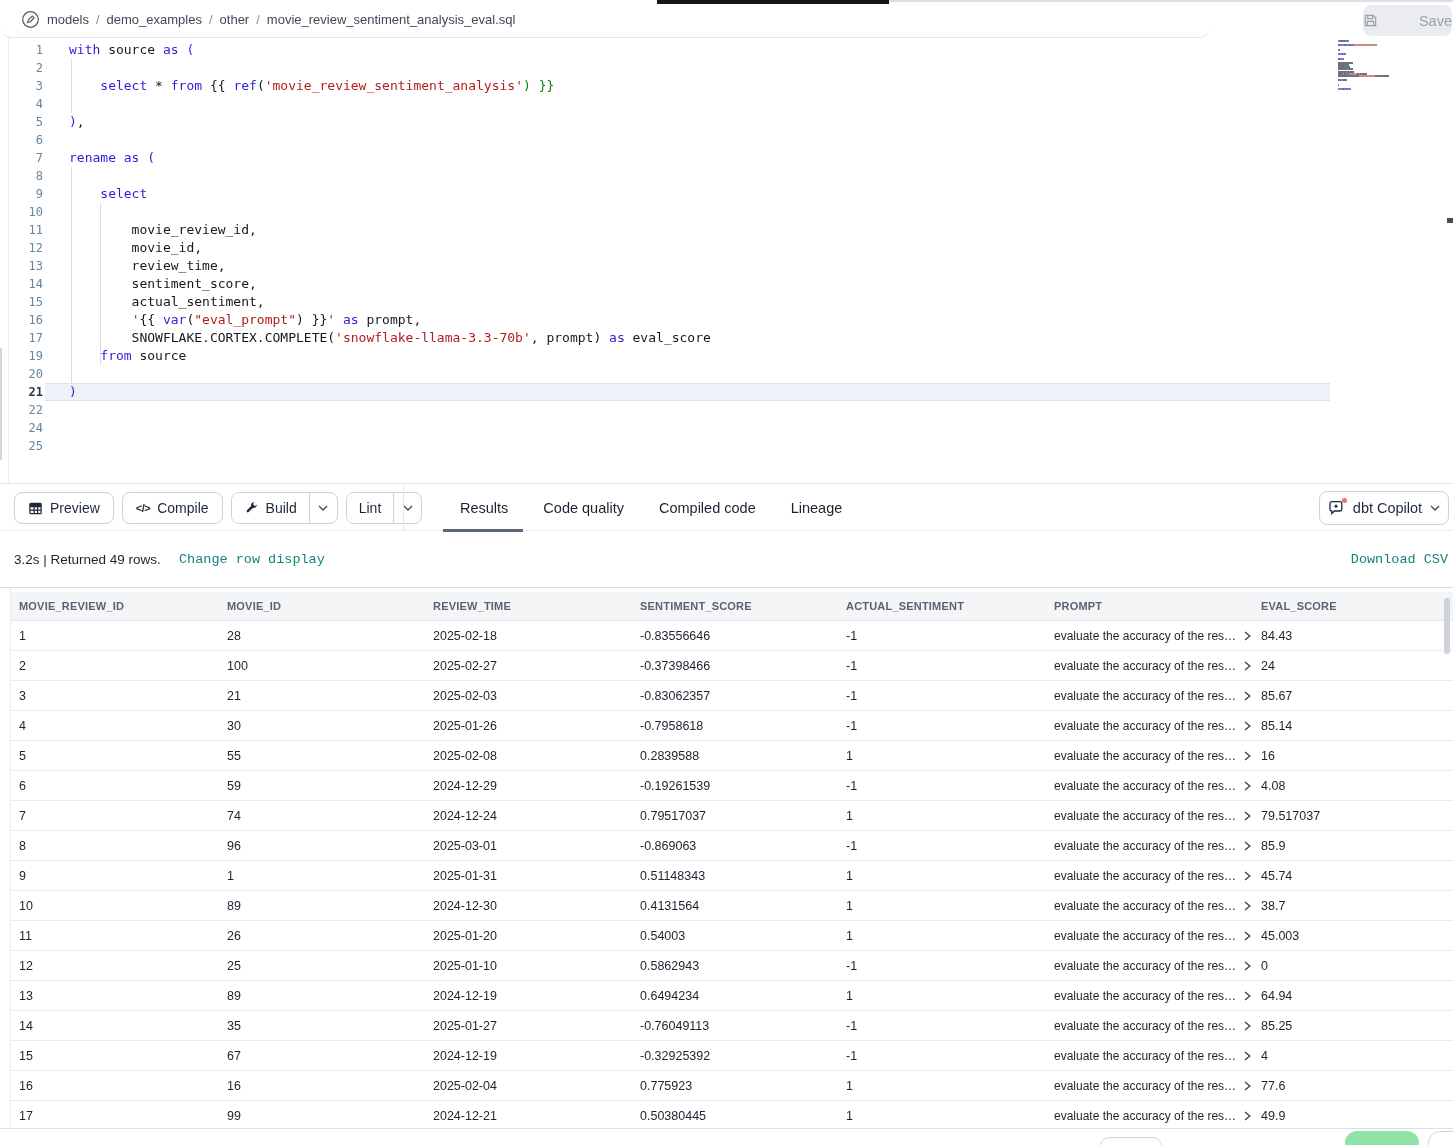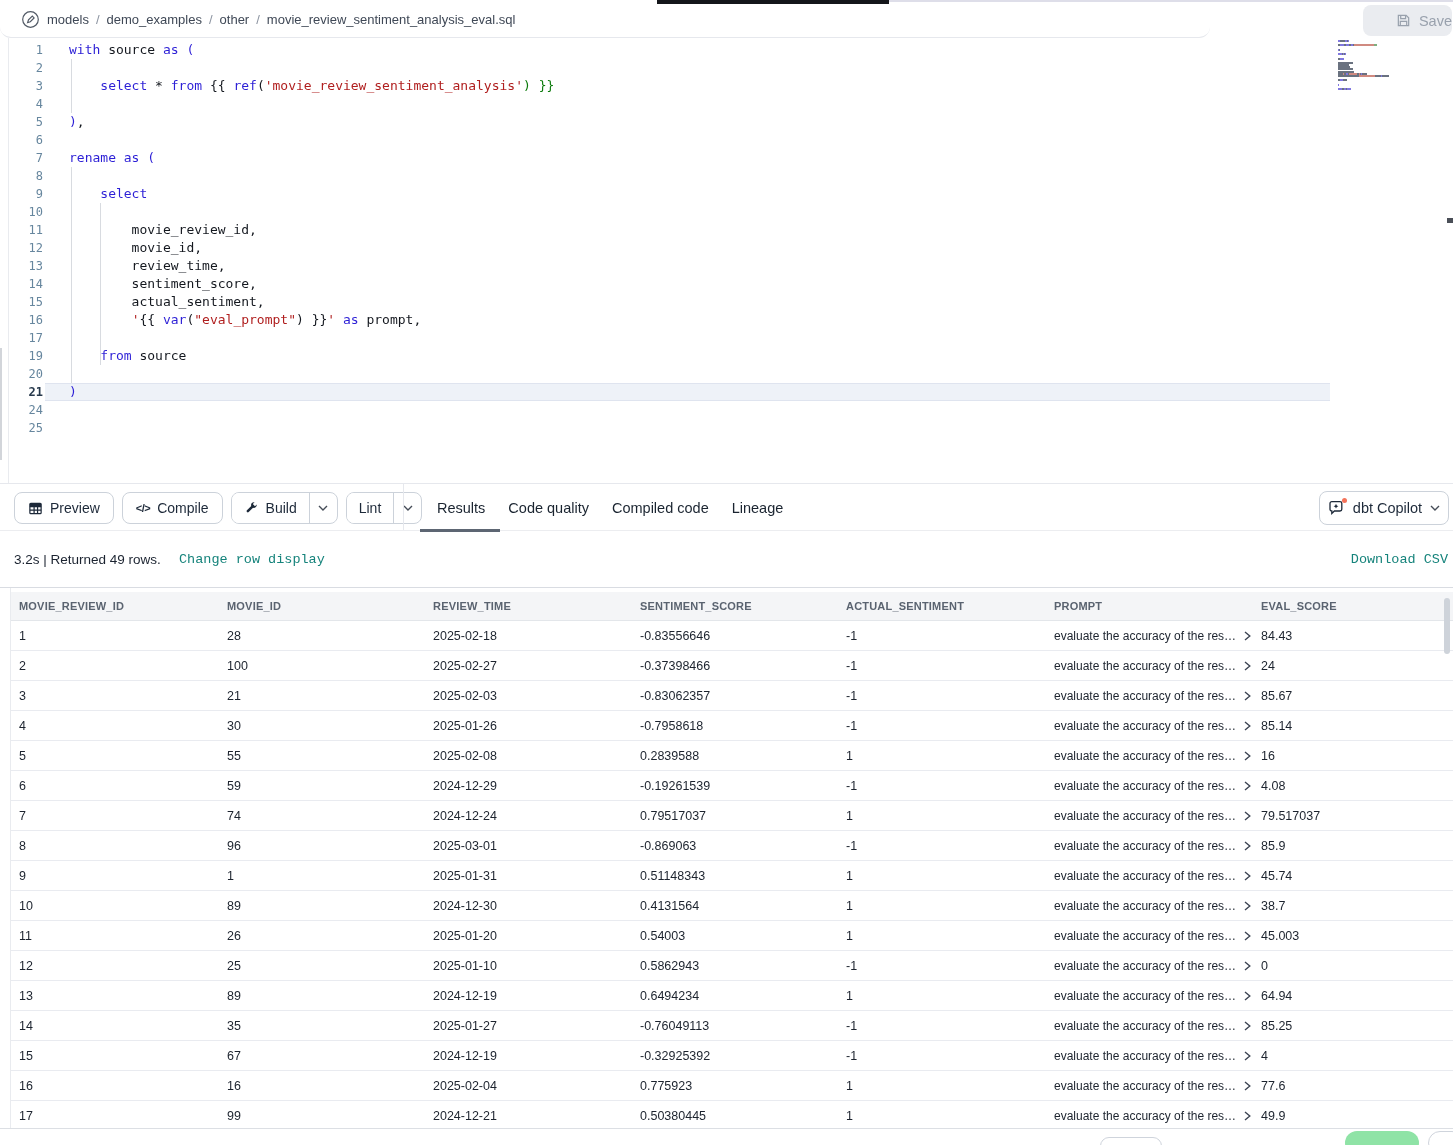--- a/index.html
+++ b/index.html
@@ -10,21 +10,21 @@
   
   .topbar{ position:absolute; left:0; top:0; width:1210px; height:38px; background:#fff;
            border-bottom:1px solid #e6e8ed;border-radius:11px;}
   .top-line{ position:absolute; left:889px; top:0; width:564px; height:2px; background:#dedee9;}
   .top-black-bar{ position:absolute; left:657px; top:0; width:232px; height:4px; background:#14161a;}
   .breadcrumb{ position:absolute; left:18px; top:0; height:38px; display:flex; align-items:center;
                gap:7px; font-size:13px; color:#3f4856;}
   .crumb-sep{ color:#8b93a0;}
   .bc-icon{ display:flex; align-items:center; margin-left:3px;}
   .save-btn{ position:absolute; left:1363px; top:5px; width:89px; height:31px; background:#eaecf0;
-             border:none; border-radius:8px; display:flex; align-items:center; justify-content:flex-end;
+             border:none; border-radius:8px; display:flex; align-items:center; justify-content:space-between;
              gap:8px; font-size:14.5px; color:#99a1ad; font-family:inherit;}
 
   
   .editor{ position:absolute; left:8px; top:38px; width:1445px; height:445px; background:#fff;
            border-left:1px solid #e9ebef; overflow:hidden;}
   .code-lines{ position:absolute; left:0; top:3px; right:0;}
   .code-line{ position:relative; height:18px; display:flex; white-space:pre; z-index:0;
               font:13px/18px "DejaVu Sans Mono",monospace;}
   .code-line .ln{ width:34px; text-align:right; color:#66869e; font-size:12px; flex:none;}
   .code-line .code{ margin-left:26px;}
@@ -47,21 +47,21 @@
   .toolbar{ position:absolute; left:0; top:483px; width:1453px; height:48px; background:#fff;
             border-top:1px solid #e6e8ed; border-bottom:1px solid #ecedf0;}
   .btn-group{ position:absolute; left:14px; top:8px; display:flex; gap:8px;}
   .btn, .split{ height:32px; border:1px solid #ccd2da; border-radius:8px; background:#fff;
                 color:#1d2939; font-size:14px; font-family:inherit;}
   .btn{ display:flex; align-items:center; gap:7px; padding:0 13px;}
   .split{ display:flex; align-items:stretch; padding:0; overflow:hidden;}
   .split .main{ display:flex; align-items:center; gap:7px; padding:0 12px;}
   .split .chev-part{ width:28px; border-left:1px solid #ccd2da; display:flex; align-items:center; justify-content:center;}
   .tool-divider{ position:absolute; left:403px; top:0; bottom:0; width:1px; background:#e6e8ed;}
-  .tabs{ position:absolute; left:437px; top:0; height:48px; display:flex; gap:23px;}
+  .tabs{ position:absolute; left:460px; top:0; height:48px; display:flex; gap:35px;}
   .tab{ display:flex; align-items:center; font-size:14.5px; color:#1a2430; position:relative;}
   .tab.active::after{ content:""; position:absolute; left:-17px; right:-15px; bottom:0; height:3px; background:#5d6673;}
   .copilot-btn{ position:absolute; left:1319px; top:7px; width:130px; height:34px; border:1px solid #ccd2da;
                 border-radius:8px; background:#fff; display:flex; align-items:center; justify-content:center;
                 gap:8px; font-size:14.5px; color:#1d2939; font-family:inherit;}
   .copilot-ic{ position:relative; display:flex;}
   .copilot-dot{ position:absolute; right:-2px; top:-2px; width:5px; height:5px; border-radius:50%; background:#f4735a;}
 
   
   .statusbar{ position:absolute; left:0; top:532px; width:1453px; height:56px; background:#fff;
@@ -142,24 +142,25 @@
         <div class="code-line"><span class="ln">7</span><span class="code"><span class="kw">rename</span><span class="pln"> </span><span class="kw">as</span><span class="pln"> </span><span class="kw">(</span></span></div>
         <div class="code-line"><span class="ln">8</span><span class="code"></span></div>
         <div class="code-line"><span class="ln">9</span><span class="code"><span class="pln">    </span><span class="kw">select</span></span></div>
         <div class="code-line"><span class="ln">10</span><span class="code"></span></div>
         <div class="code-line"><span class="ln">11</span><span class="code"><span class="pln">        movie_review_id,</span></span></div>
         <div class="code-line"><span class="ln">12</span><span class="code"><span class="pln">        movie_id,</span></span></div>
         <div class="code-line"><span class="ln">13</span><span class="code"><span class="pln">        review_time,</span></span></div>
         <div class="code-line"><span class="ln">14</span><span class="code"><span class="pln">        sentiment_score,</span></span></div>
         <div class="code-line"><span class="ln">15</span><span class="code"><span class="pln">        actual_sentiment,</span></span></div>
         <div class="code-line"><span class="ln">16</span><span class="code"><span class="pln">        </span><span class="str">'</span><span class="pln">{{ </span><span class="kw">var</span><span class="pln">(</span><span class="str">"eval_prompt"</span><span class="pln">) }}</span><span class="str">'</span><span class="pln"> </span><span class="kw">as</span><span class="pln"> prompt,</span></span></div>
-        <div class="code-line"><span class="ln">17</span></div>
+        <div class="code-line"><span class="ln">17</span><span class="code"><span class="pln">        SNOWFLAKE.CORTEX.COMPLETE(</span><span class="str">'snowflake-llama-3.3-70b'</span><span class="pln">, prompt) </span><span class="kw">as</span><span class="pln"> eval_score</span></span></div>
         <div class="code-line"><span class="ln">19</span><span class="code"><span class="pln">    </span><span class="kw">from</span><span class="pln"> source</span></span></div>
         <div class="code-line"><span class="ln">20</span><span class="code"></span></div>
         <div class="code-line active"><span class="ln">21</span><span class="code"><span class="kw">)</span></span></div>
+        <div class="code-line"><span class="ln">22</span><span class="code"></span></div>
         <div class="code-line"><span class="ln">24</span><span class="code"></span></div>
         <div class="code-line"><span class="ln">25</span><span class="code"></span></div>
       </div>
     <div class="minimap">
         <div class="mm-line"><span class="mm-k" style="width: 2.48px;"></span><span class="mm-p" style="width: 4.96px;"></span><span class="mm-k" style="width: 1.24px;"></span><span class="mm-p" style="width: 1px;"></span><span class="mm-k" style="width: 1px;"></span></div>
         <div class="mm-line"></div>
         <div class="mm-line"><span class="mm-p" style="width: 2.48px;"></span><span class="mm-k" style="width: 3.72px;"></span><span class="mm-p" style="width: 1.86px;"></span><span class="mm-k" style="width: 2.48px;"></span><span class="mm-p" style="width: 2.48px;"></span><span class="mm-k" style="width: 1.86px;"></span><span class="mm-p" style="width: 1px;"></span><span class="mm-s" style="width: 20.46px;"></span><span class="mm-g" style="width: 2.48px;"></span></div>
         <div class="mm-line"></div>
         <div class="mm-line"><span class="mm-k" style="width: 1px;"></span><span class="mm-p" style="width: 1px;"></span></div>
         <div class="mm-line"></div>

